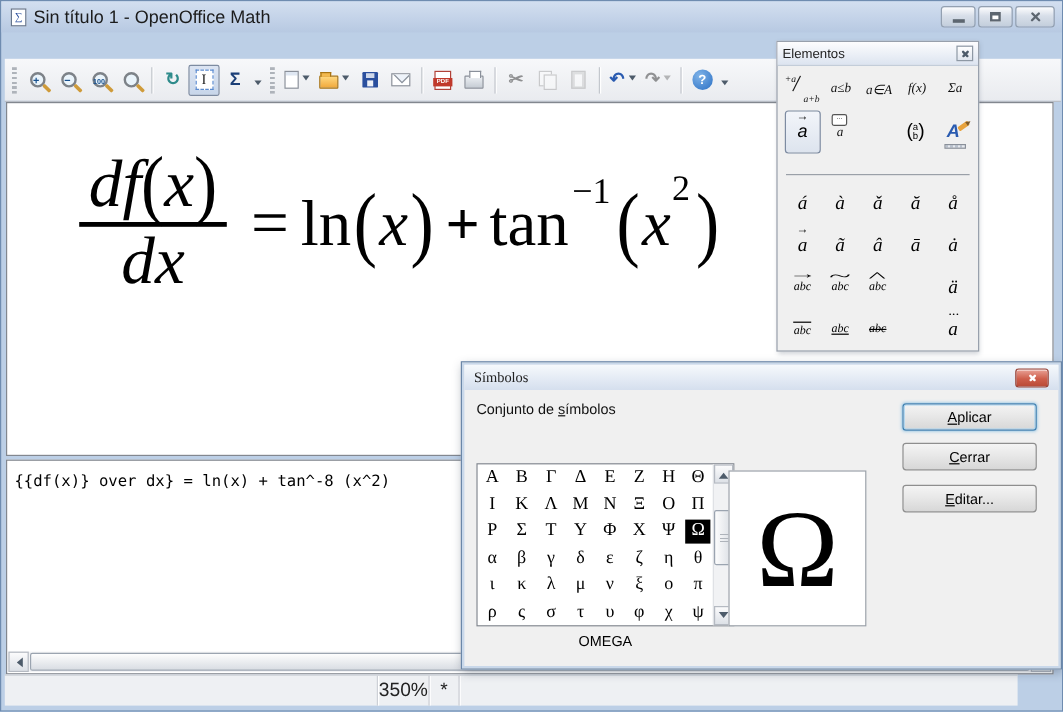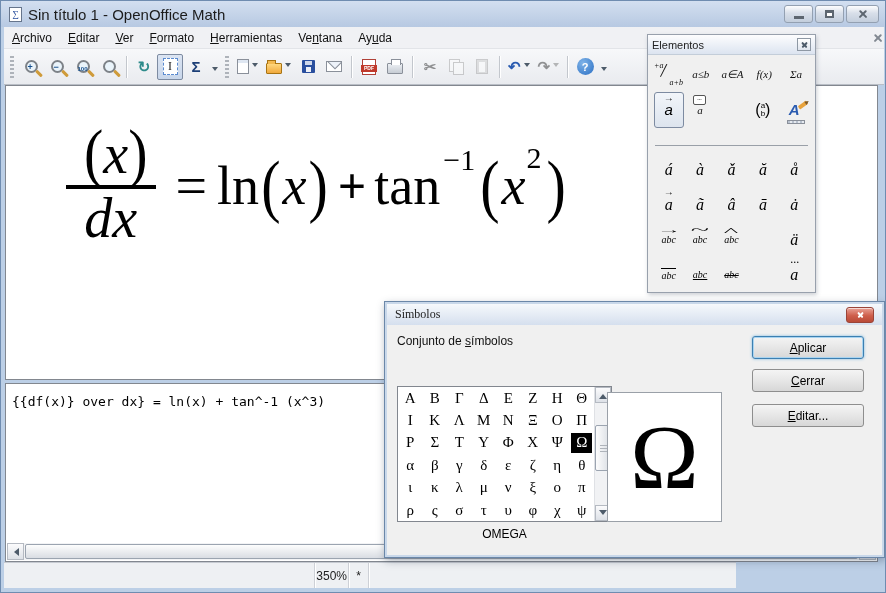--- a/index.html
+++ b/index.html
@@ -74,21 +74,21 @@
   .fexp{top:-28px;margin-left:1px;}
   
   .commands-pane{position:absolute;left:4px;top:382px;width:873px;height:179px;background:#fff;border:1px solid #82878f;}
   .cmd-text{position:absolute;left:6px;top:10px;font-family:"DejaVu Sans Mono","Liberation Mono",monospace;font-size:13px;color:#000;white-space:pre;}
   .hscroll{position:absolute;left:1px;right:1px;bottom:1px;height:17px;background:#f2f3f5;display:flex;align-items:center;}
   .sb-btn{width:17px;height:17px;background:linear-gradient(#fbfbfc,#dde1e7);border:1px solid #b5bac2;display:flex;align-items:center;justify-content:center;}
   .tri-left{width:0;height:0;border:4px solid transparent;border-right:5px solid #4d5b6a;margin-right:2px;}
   .tri-right{width:0;height:0;border:4px solid transparent;border-left:5px solid #4d5b6a;margin-left:2px;}
   .h-thumb{height:15px;flex:1;margin:0 1px;background:linear-gradient(#fdfdfd,#d9dde3);border:1px solid #9ba4b0;border-radius:2px;}
   
-  .statusbar{position:absolute;left:3px;top:561px;width:732px;height:26px;background:#eef0f3;border-top:1px solid #c6cad1;display:flex;align-items:center;font-size:12px;color:#222;}
+  .statusbar{position:absolute;left:3px;top:561px;width:844px;height:26px;background:#eef0f3;border-top:1px solid #c6cad1;display:flex;align-items:center;font-size:16px;color:#222;}
   .sseg{height:100%;display:flex;align-items:center;justify-content:center;border-left:1px solid #cdd0d6;box-shadow:inset 1px 0 0 #fff;}
   .sspacer{flex:0 0 310px;height:100%;}
   .s-zoom{width:46px;}
   .s-mod{width:26px;}
   .s-tail{width:497px;}
   
   .elementos{position:absolute;left:646px;top:33px;width:169px;height:259px;background:#f0f0f0;border:1px solid #98a0ac;z-index:10;box-shadow:1px 2px 4px rgba(60,70,90,.25);}
   .ptitle{position:absolute;left:0;top:0;right:0;height:20px;background:linear-gradient(#fdfdfe,#dce4f0);border-bottom:1px solid #c3cdd9;display:flex;align-items:center;padding:0 4px;font-size:11px;color:#222;}
   .ptitle .title-lbl{flex:1;}
   .pclose{width:14px;height:13px;border:1px solid #8e98a4;background:linear-gradient(#fff,#dfe5ee);display:flex;align-items:center;justify-content:center;}
@@ -169,32 +169,20 @@
         </span>
       <span class="wbtn">
           <span class="g-rest"></span>
         </span>
       <span class="wbtn close">
           <span class="g-x"></span>
         </span>
     </span>
   </div>
 
-  <div class="menubar">
-    <span id="menu-items" style="display:flex;">
-        <span class="mitem"><u>A</u>rchivo</span>
-        <span class="mitem"><u>E</u>ditar</span>
-        <span class="mitem"><u>V</u>er</span>
-        <span class="mitem"><u>F</u>ormato</span>
-        <span class="mitem"><u>H</u>erramientas</span>
-        <span class="mitem">Ve<u>n</u>tana</span>
-        <span class="mitem">Ay<u>u</u>da</span>
-      </span>
-    <span class="doc-close"><span class="g-x" style="opacity:.75;"></span></span>
-  </div>
 
   <div class="toolbar" id="toolbar">
       <span class="grip"></span>
       <span class="tbtn">
         <span class="mag">
           <span class="mov">+</span>
         </span>
       </span>
       <span class="tbtn">
         <span class="mag">
@@ -271,20 +259,21 @@
       </span>
       <span class="tovf">
         <span class="tri-dn"></span>
       </span>
     </div>
 
   <div class="formula-pane">
     <div class="bigformula">
       <span class="frac">
         <span class="fnum">
+            <span>df</span>
             <span class="pp">(</span>
             <span>x</span>
             <span class="pp">)</span>
           </span>
         <span class="fbar"></span>
         <span class="fden">
             <span>dx</span>
           </span>
       </span>
       <span class="feq">=</span>
@@ -296,21 +285,21 @@
       <span class="ffn">tan</span>
       <span class="fsup">−1</span>
       <span class="fpar">(</span>
       <span class="fvar">x</span>
       <span class="fsup fexp">2</span>
       <span class="fpar">)</span>
     </div>
   </div>
 
   <div class="commands-pane">
-    <div class="cmd-text">{{df(x)} over dx} = ln(x) + tan^-1 (x^3)</div>
+    <div class="cmd-text">{{df(x)} over dx} = ln(x) + tan^-8 (x^2)</div>
     <div class="hscroll">
       <span class="sb-btn">
           <span class="tri-left"></span>
         </span>
       <span class="h-thumb"></span>
       <span class="sb-btn">
           <span class="tri-right"></span>
         </span>
     </div>
   </div>

